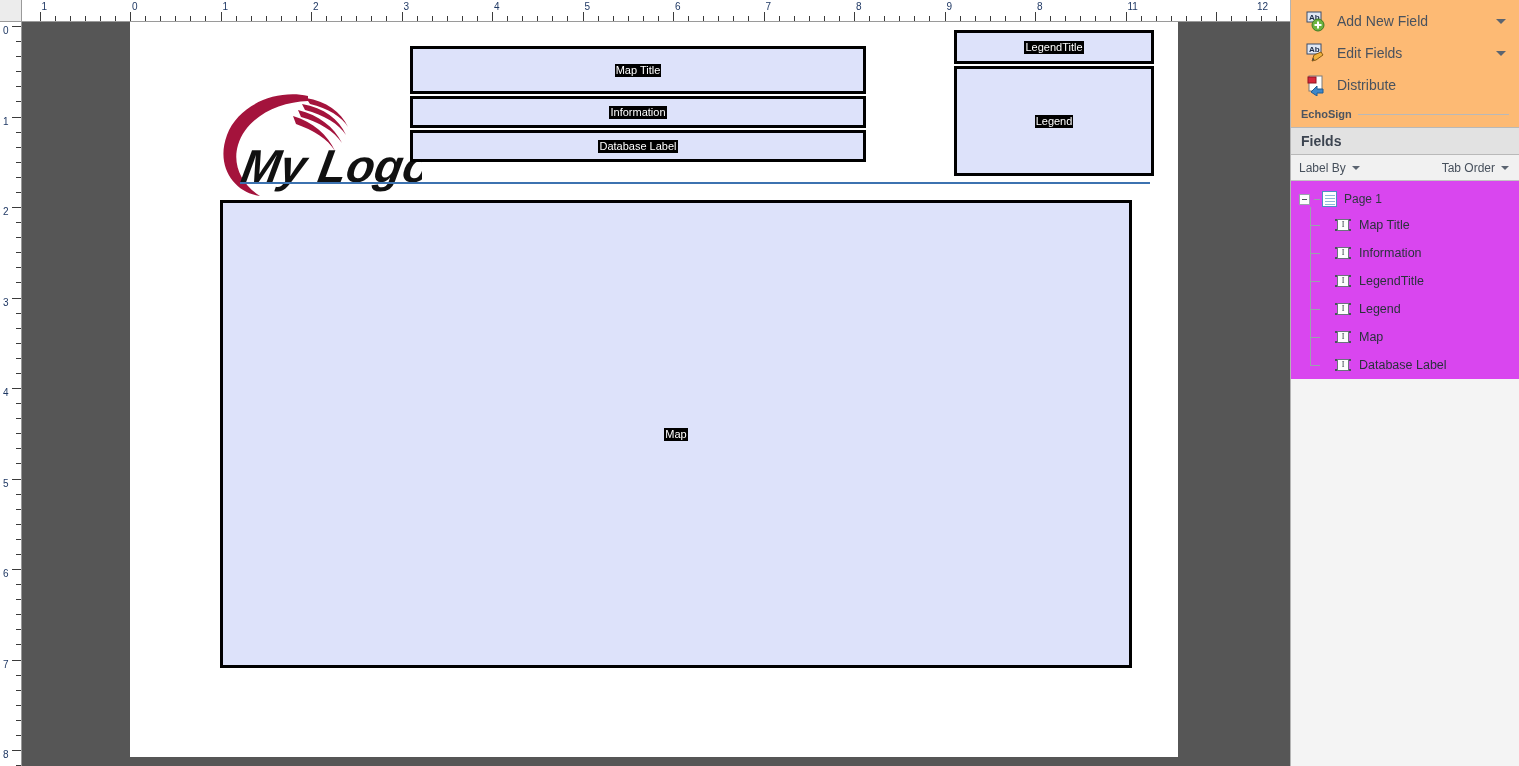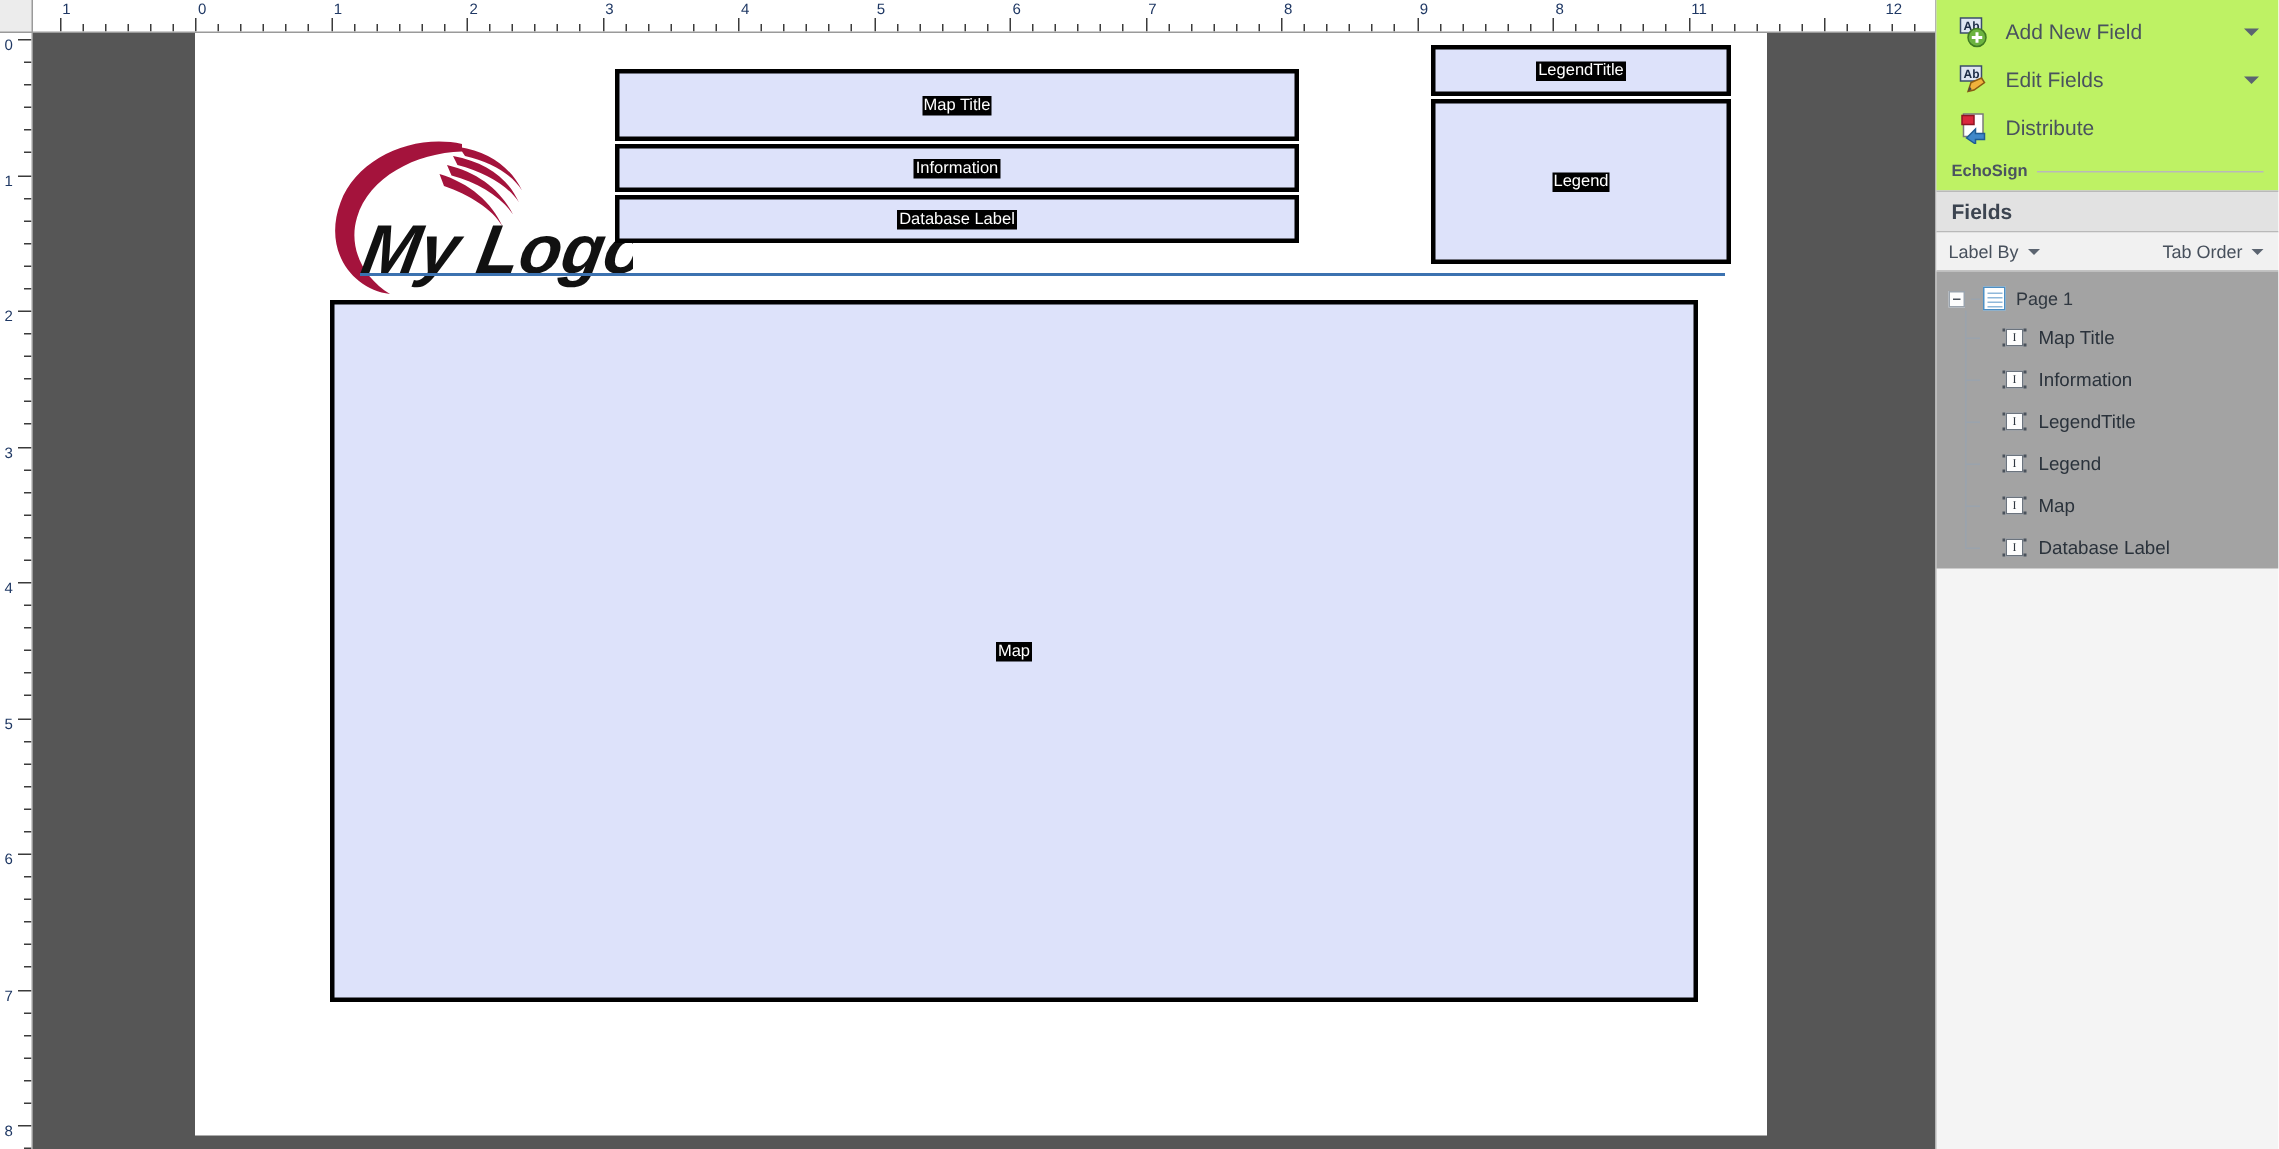--- a/index.html
+++ b/index.html
@@ -93,21 +93,21 @@
     height: 30px; background: #e2e2e2;
     border-bottom: 1px solid #b9b9b9;
     display: flex; align-items: center; padding-left: 8px;
     font-size: 14px; font-weight: bold; color: #3c4450;
   }
   .tri-down {
     width: 0; height: 0; margin-right: 8px;
     border-left: 5px solid transparent; border-right: 5px solid transparent;
     border-top: 5px solid #54606e;
   }
-  .tasks-body { background: #bef264; padding-top: 5px; text-align: center; }
+  .tasks-body { background: #fdba74; padding-top: 5px; text-align: center; }
   .task-row {
     position: relative; height: 32px; display: flex; align-items: center;
     padding-left: 14px; cursor: default;
   }
   .task-row .ico { width: 22px; height: 22px; margin-right: 10px; flex: 0 0 22px; }
   .task-row .tlabel { font-size: 14px; color: #49525e; white-space: nowrap; }
   .task-row .caret {
     position: absolute; right: 13px; top: 14px;
     width: 0; height: 0;
     border-left: 5px solid transparent; border-right: 5px solid transparent;
@@ -129,21 +129,21 @@
     height: 26px; background: #f1f1f1; border-bottom: 1px solid #c3c3c3;
     display: flex; align-items: center; justify-content: space-between;
     padding: 0 10px 0 8px; font-size: 12px; color: #47505c;
   }
   .sortbar .sbitem { display: flex; align-items: center; }
   .sortbar .sbcaret {
     width: 0; height: 0; margin-left: 6px;
     border-left: 4px solid transparent; border-right: 4px solid transparent;
     border-top: 4px solid #5b6470;
   }
-  .tree { background: #a3a3a3; padding-top: 6px; font-size: 12px; color: #2f3740; }
+  .tree { background: #d946ef; padding-top: 6px; font-size: 12px; color: #2f3740; }
   .tree-root { position: relative; height: 24px; display: flex; align-items: center; padding-left: 8px; }
   .expander {
     width: 11px; height: 11px; border: 1px solid #9aa3ad; background: #fdfdfd;
     position: relative; margin-right: 4px; flex: 0 0 11px;
   }
   .expander::before {
     content: ""; position: absolute; left: 2px; top: 4px; width: 5px; height: 1px; background: #4a525c;
   }
   .dash { width: 6px; height: 1px; background: #9aa3ad; margin-right: 2px; }
   .pageicon {

